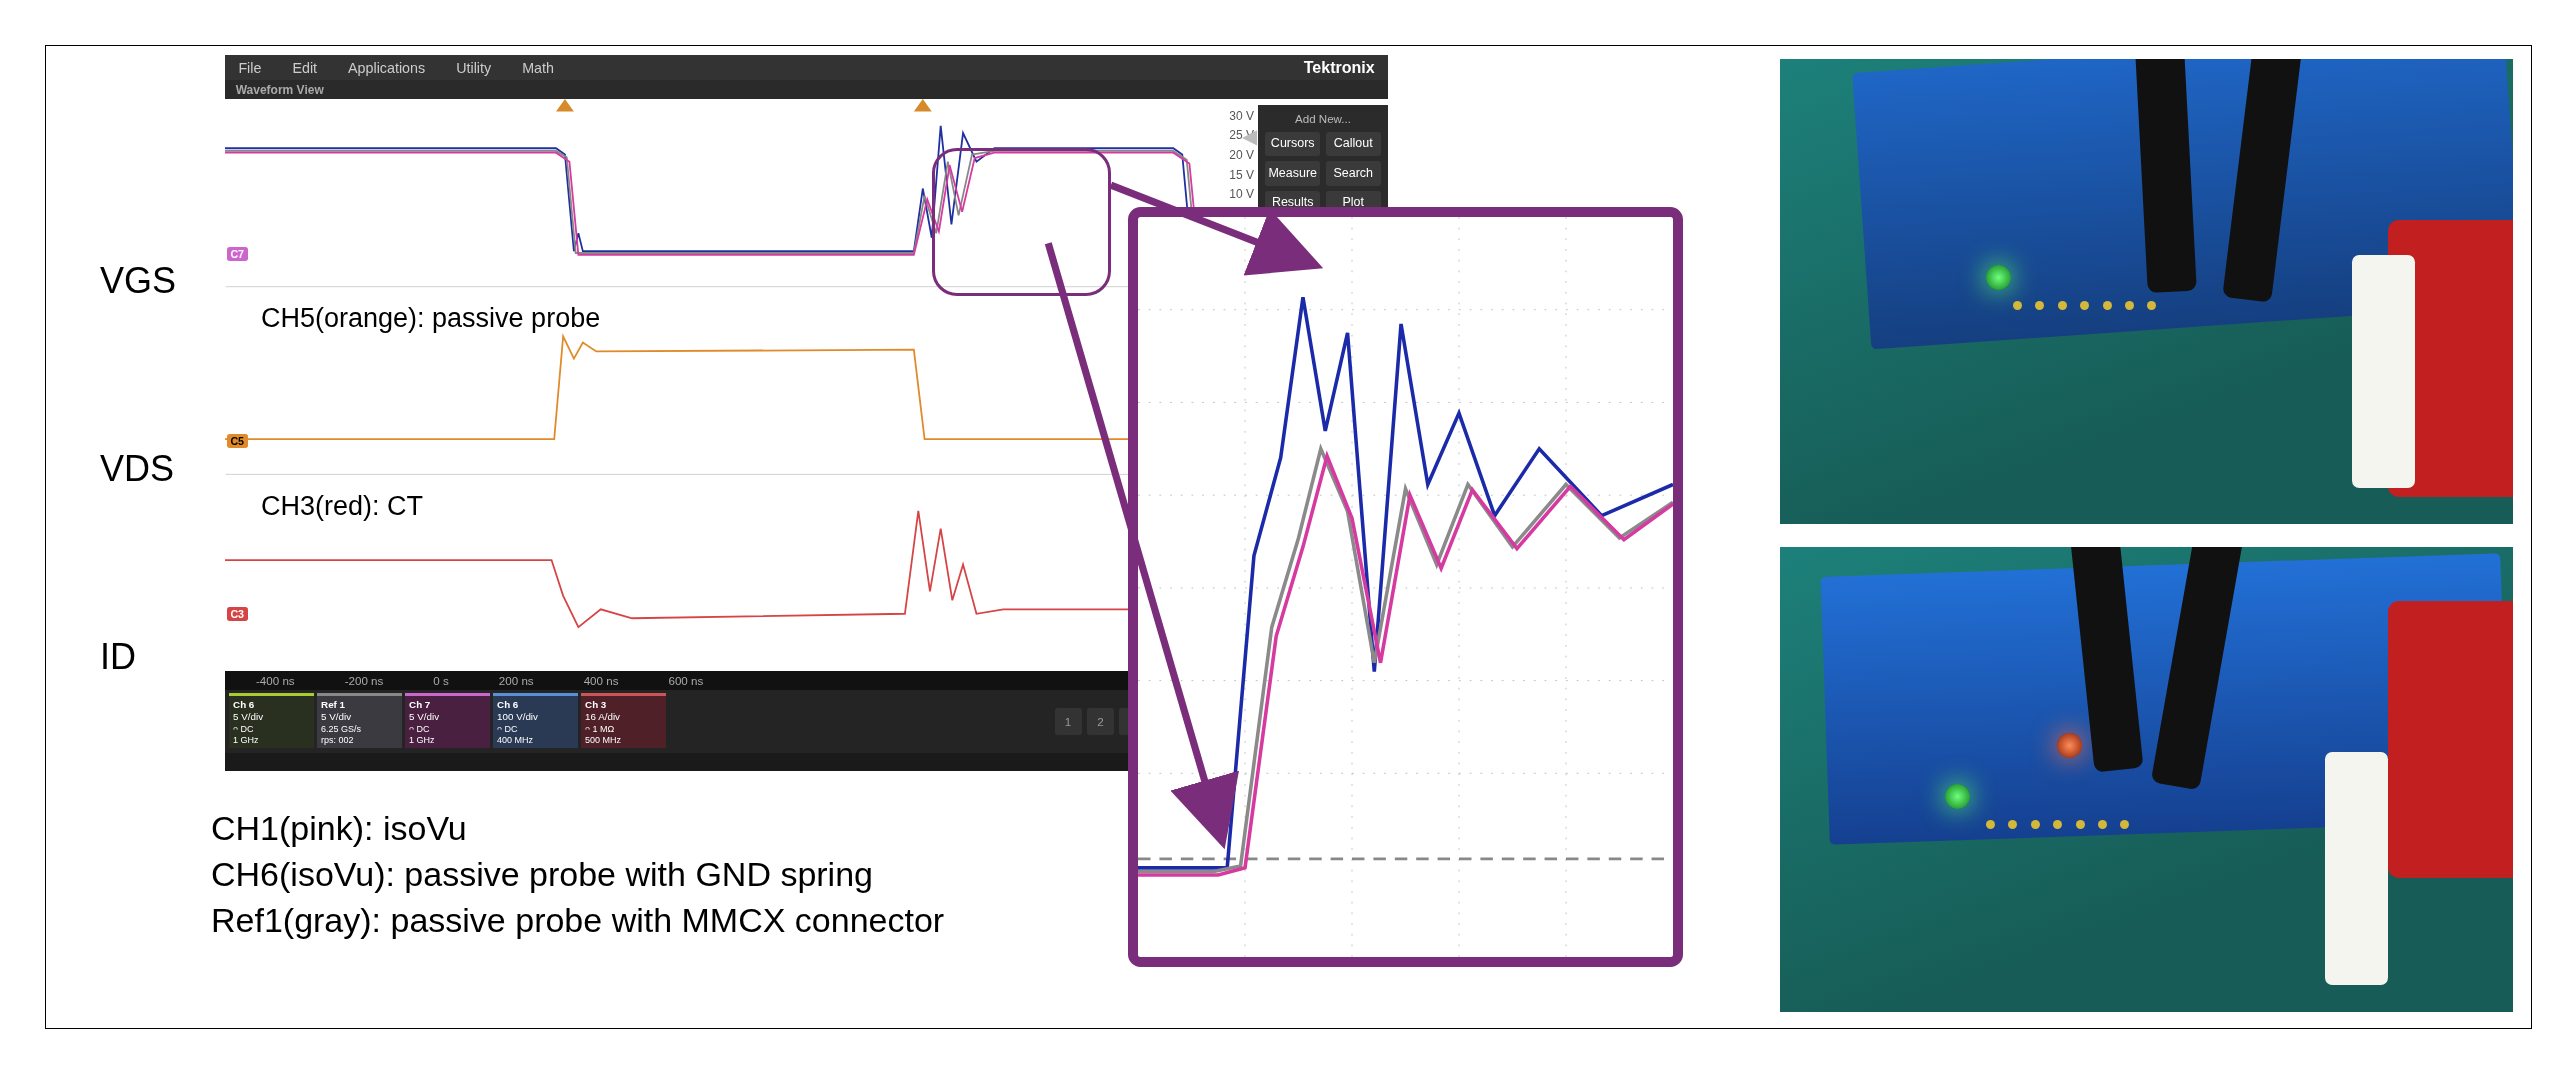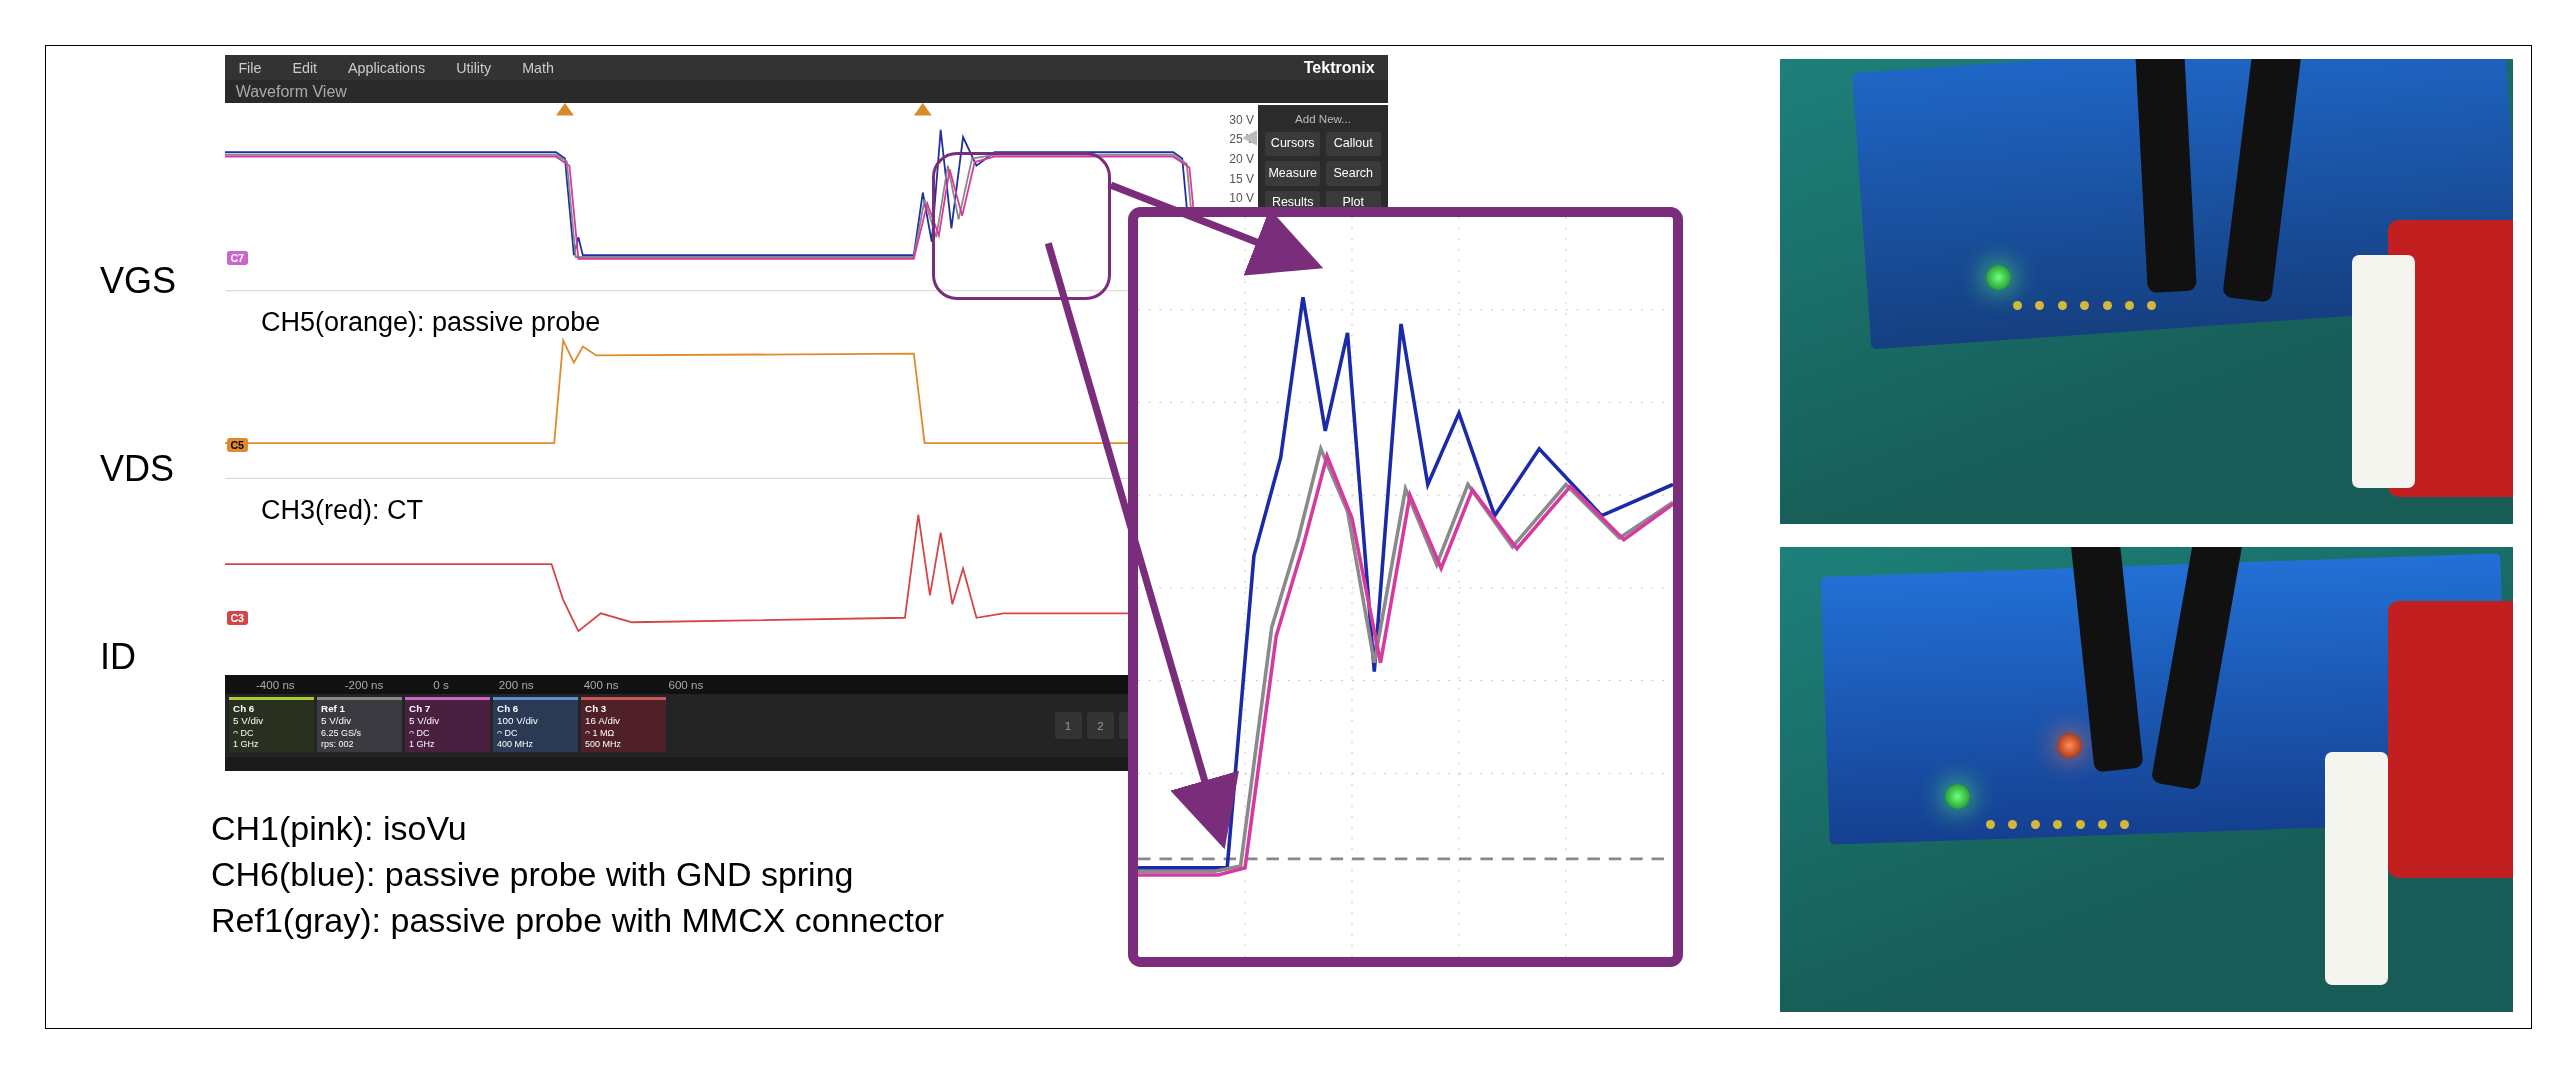--- a/index.html
+++ b/index.html
@@ -35,21 +35,21 @@
       height: 25px;
       display: flex;
       align-items: center;
       gap: 31px;
       padding-left: 13.4px;
       color: #ccc;
       font-size: 14.3px;
       position: relative;
     }
     .menubar .brand { position: absolute; right: 13.4px; color: #fff; font-weight: bold; font-size: 16px; }
-    .wf-title { background: #2a2a2a; color: #aaa; padding: 2.7px 10.7px; font-size: 16px; }
+    .wf-title { background: #2a2a2a; color: #aaa; padding: 2.7px 10.7px; font-size: 12px; font-weight: bold; }
     .wf-area {
       background: #fff;
       height: 572px;
       position: relative;
       overflow: hidden;
     }
     .trace { position: absolute; left: 0; width: 100%; }
     
     .side-panel {
       position: absolute;
@@ -323,21 +323,21 @@
       <path d="M0 730 L80 730 L100 730 L130 380 L160 270 L185 90 L210 240 L235 130 L265 510 L295 120 L325 300 L360 220 L400 335 L450 260 L520 335 L600 300" fill="none" stroke="#1a2aa8" stroke-width="4"></path>
 
       <path d="M0 734 L85 734 L115 728 L150 460 L180 360 L205 260 L235 330 L265 500 L300 305 L335 390 L370 300 L420 370 L480 300 L540 360 L600 320" fill="none" stroke="#8a8a8a" stroke-width="4"></path>
 
       <path d="M0 738 L90 738 L120 730 L155 470 L185 370 L212 268 L240 338 L272 500 L305 312 L340 394 L375 306 L425 372 L485 302 L545 362 L600 322" fill="none" stroke="#d63aa0" stroke-width="4"></path>
     </svg>
   </div>
 
   <div class="legend">
     <div>CH1(pink): isoVu</div>
-    <div>CH6(blue): passive probe with GND spring</div>
+    <div>CH6(isoVu): passive probe with GND spring</div>
     <div>Ref1(gray): passive probe with MMCX connector</div>
   </div>
 
   <div class="photo top">
     <div class="pcb"></div>
     <div class="board"></div>
     <div class="red-obj"></div>
     <div class="standoff"></div>
     <div class="led green"></div>
     <div class="ic-dots">

